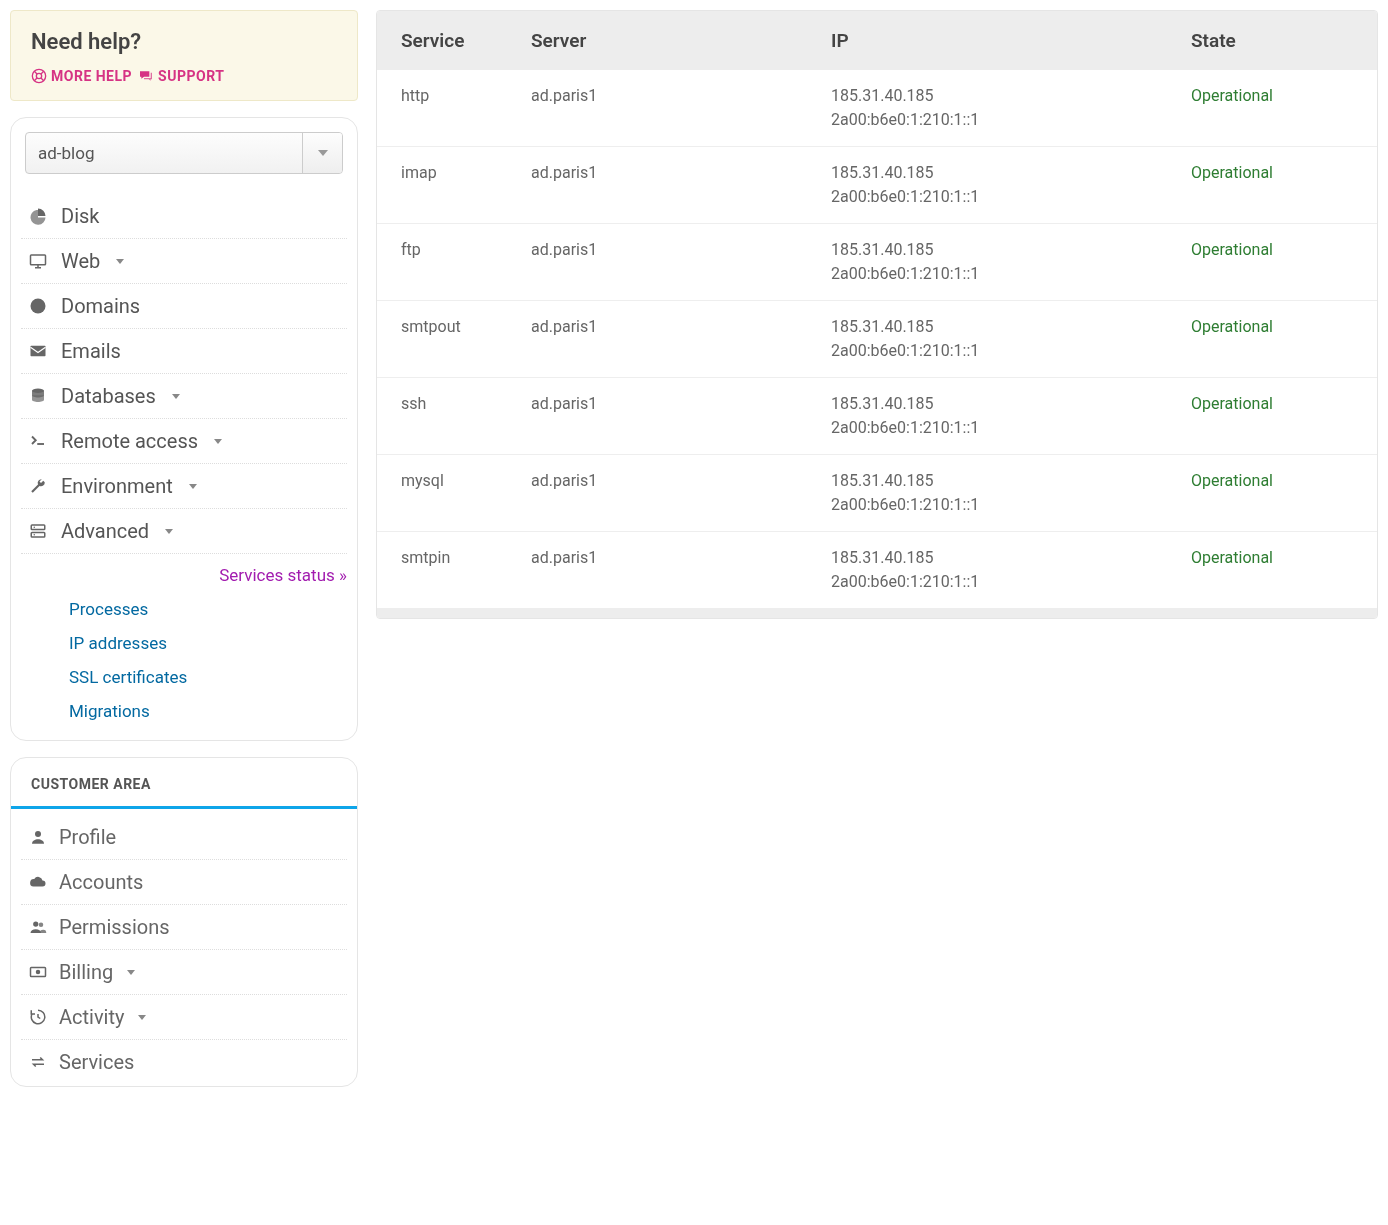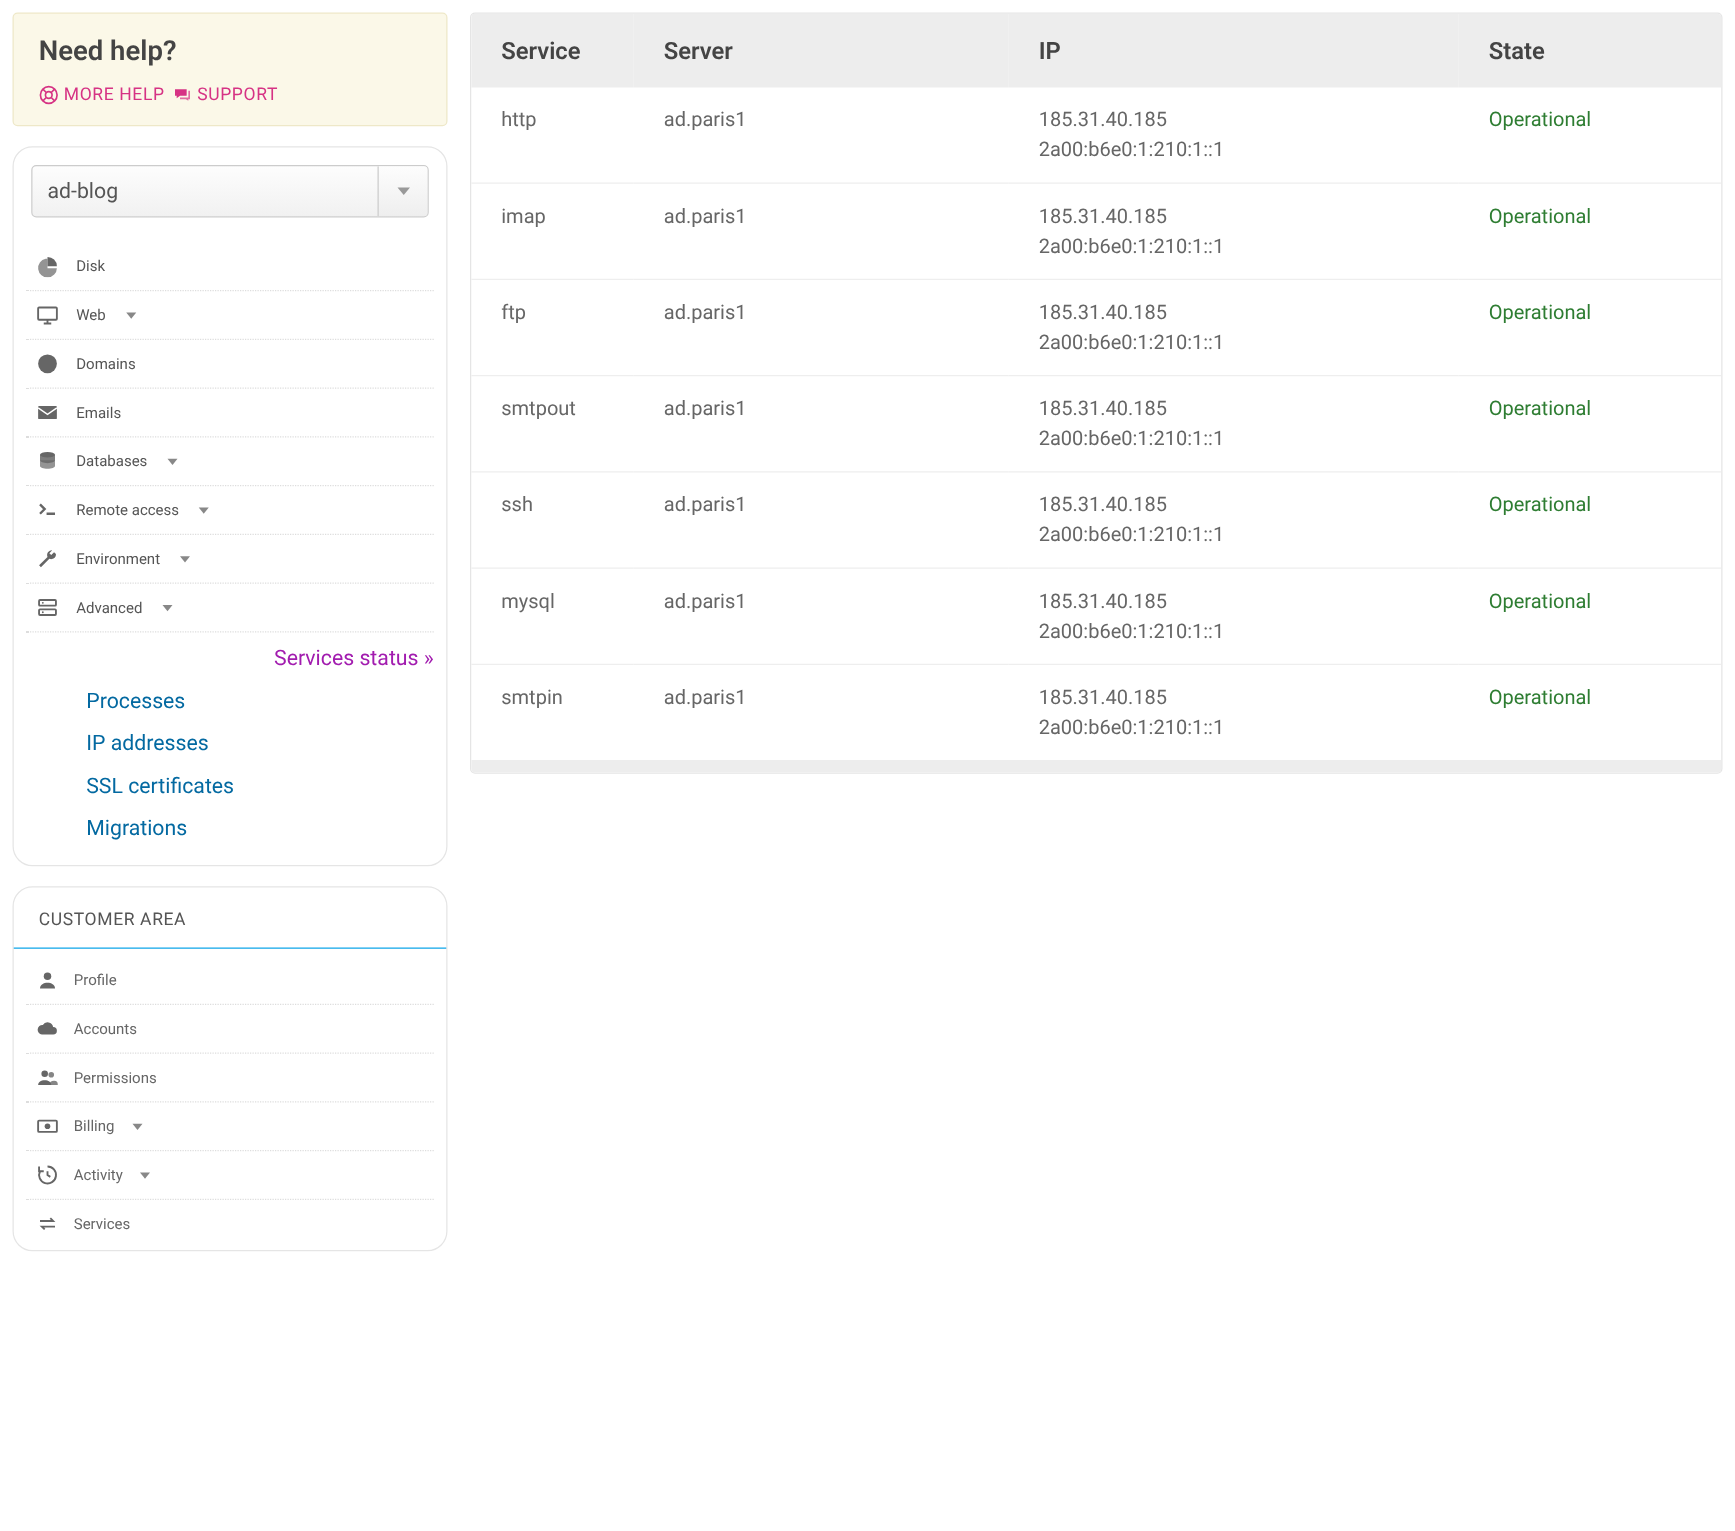--- a/index.html
+++ b/index.html
@@ -37,21 +37,21 @@
   color: #444;
   margin-bottom: 14px;
 }
 .help-links {
   display: flex;
   gap: 6px;
   align-items: center;
 }
 .help-link {
   color: #d63384;
-  font-weight: 400;
+  font-weight: 700;
   font-size: 14px;
   letter-spacing: 0.5px;
   text-transform: uppercase;
   display: inline-flex;
   align-items: center;
   gap: 4px;
   cursor: pointer;
 }
 .help-link .icon { width: 16px; height: 16px; }
 
@@ -97,21 +97,21 @@
 
 
 .nav-list { list-style: none; padding: 6px 10px 2px 10px; }
 .nav-item {
   display: flex;
   align-items: center;
   gap: 14px;
   padding: 10px 8px;
   border-bottom: 1px dotted #ddd;
   color: #555;
-  font-size: 12px;
+  font-size: 20px;
   cursor: pointer;
 }
 .nav-item:last-child { border-bottom: none; }
 .nav-item .icon {
   width: 18px; height: 18px;
   color: #666;
   flex-shrink: 0;
 }
 .nav-caret {
   width: 0; height: 0;
@@ -129,24 +129,24 @@
   color: #0369a1;
   font-size: 17px;
   cursor: pointer;
 }
 .subnav-item.active { color: #a21caf; text-align: right; }
 
 
 .section-heading {
   padding: 18px 20px 14px 20px;
   font-size: 14px;
-  font-weight: 400;
+  font-weight: 700;
   letter-spacing: 0.5px;
   color: #555;
-  border-bottom: 1px solid #0ea5e9;
+  border-bottom: 3px solid #0ea5e9;
 }
 
 
 .table-wrap {
   border: 1px solid #e5e5e5;
   border-radius: 4px;
   overflow: hidden;
   background: #fff;
 }
 table { width: 100%; border-collapse: collapse; }

